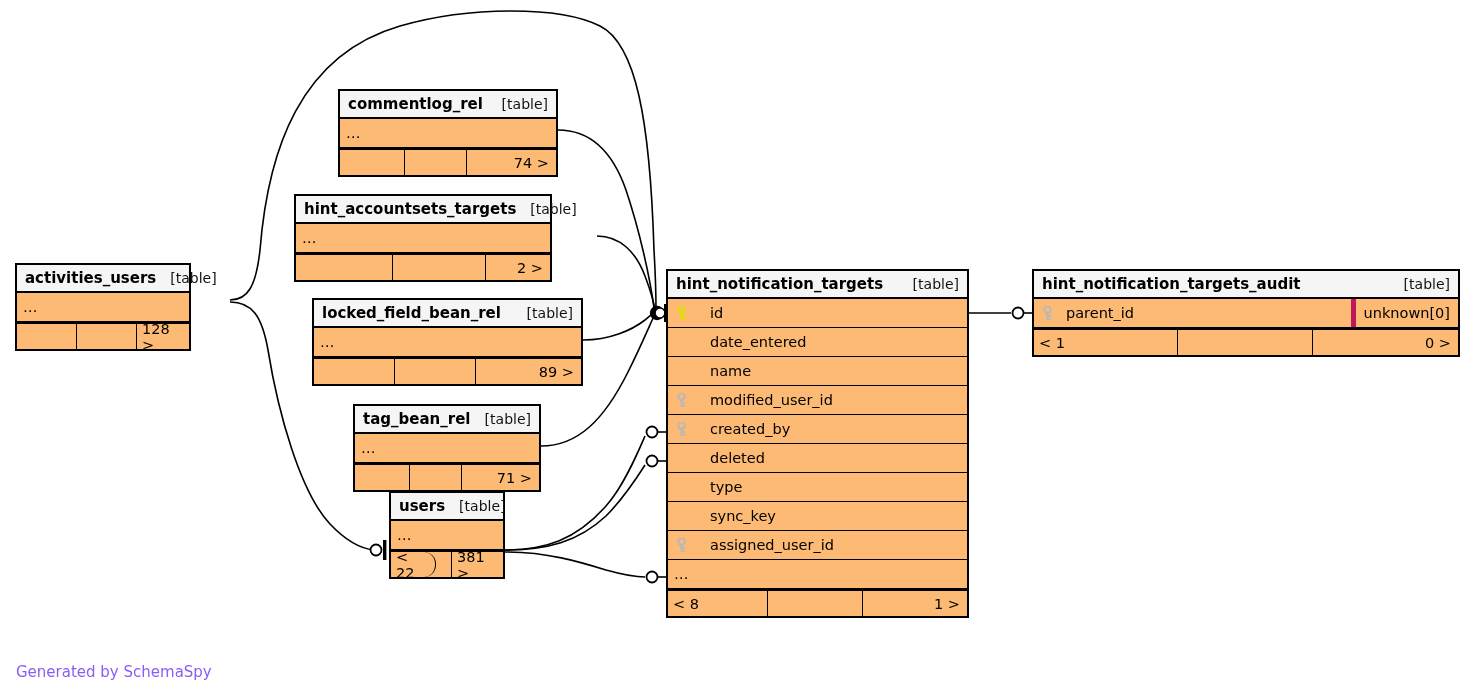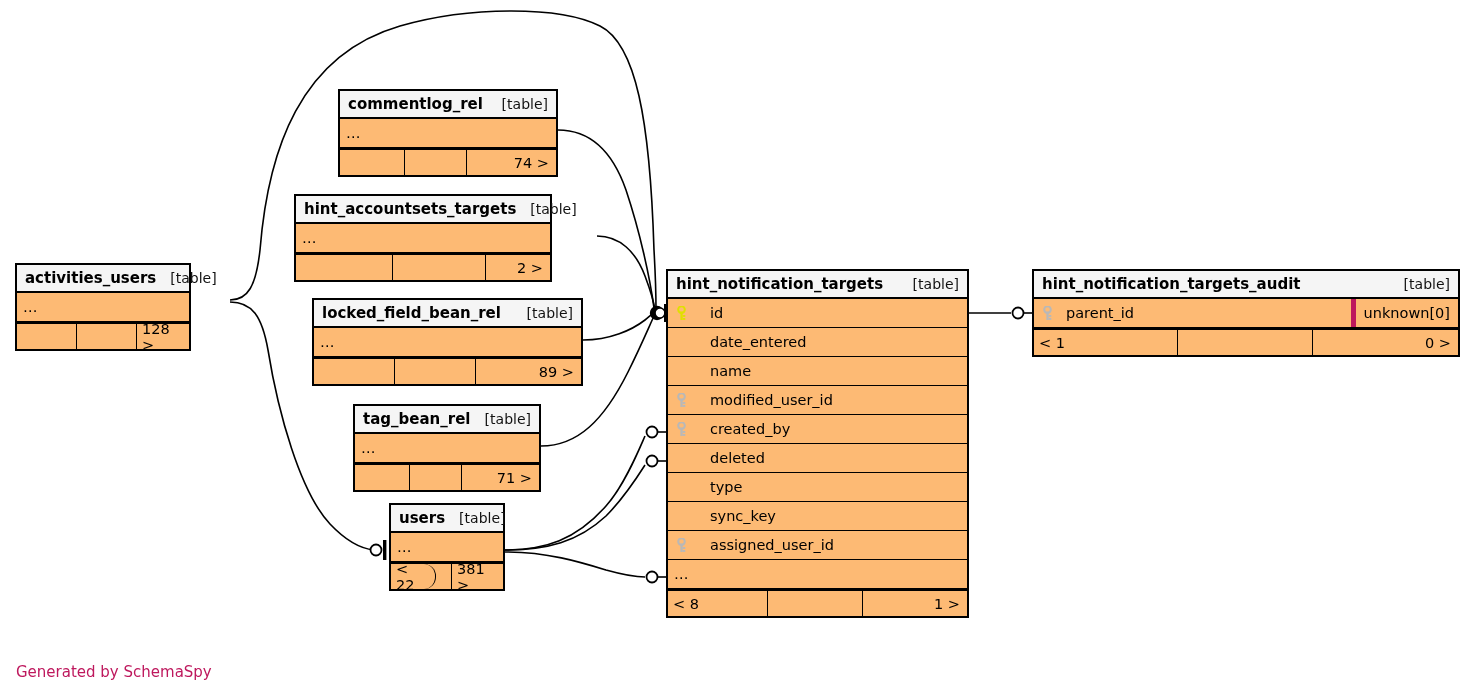--- a/index.html
+++ b/index.html
@@ -108,21 +108,21 @@
     height: 100%;
   }
   .footer .f1 { border-right: 1px solid #000; justify-content: flex-start; }
   .footer .f2 { border-right: 1px solid #000; }
   .footer .f3 { justify-content: flex-end; padding-right: 7px; }
   .credit {
     position: absolute;
     left: 16px;
     top: 663px;
     font-size: 15px;
-    color: #be185d;
+    color: #8b5cf6;
     white-space: nowrap;
   }
   svg.keyicon { display:block; }
 </style>
 </head>
 <body>
 
 <div id="canvas">
 
   <svg id="edges" viewBox="0 0 1476 695" xmlns="http://www.w3.org/2000/svg">
@@ -247,21 +247,21 @@
     <div class="row ellipsis-row">
       <span>…</span>
     </div>
     <div class="footer">
       <span class="f f1" style="width:55px;"></span>
       <span class="f f2" style="width:52px;"></span>
       <span class="f f3" style="flex:1;">71 &gt;</span>
     </div>
   </div>
 
-  <div class="tbl" style="left:389px; top:503px; width:116px;">
+  <div class="tbl" style="left:389px; top:491px; width:116px;">
     <div class="tbl-head">
       <span class="tname">users</span>
       <span class="ttype">[table]</span>
     </div>
     <div class="row ellipsis-row">
       <span>…</span>
     </div>
     <div class="footer">
       <span class="f f1" style="width:45px;border-radius:12px;">&lt; 22</span>
       <span class="f f2" style="width:16px;"></span>

